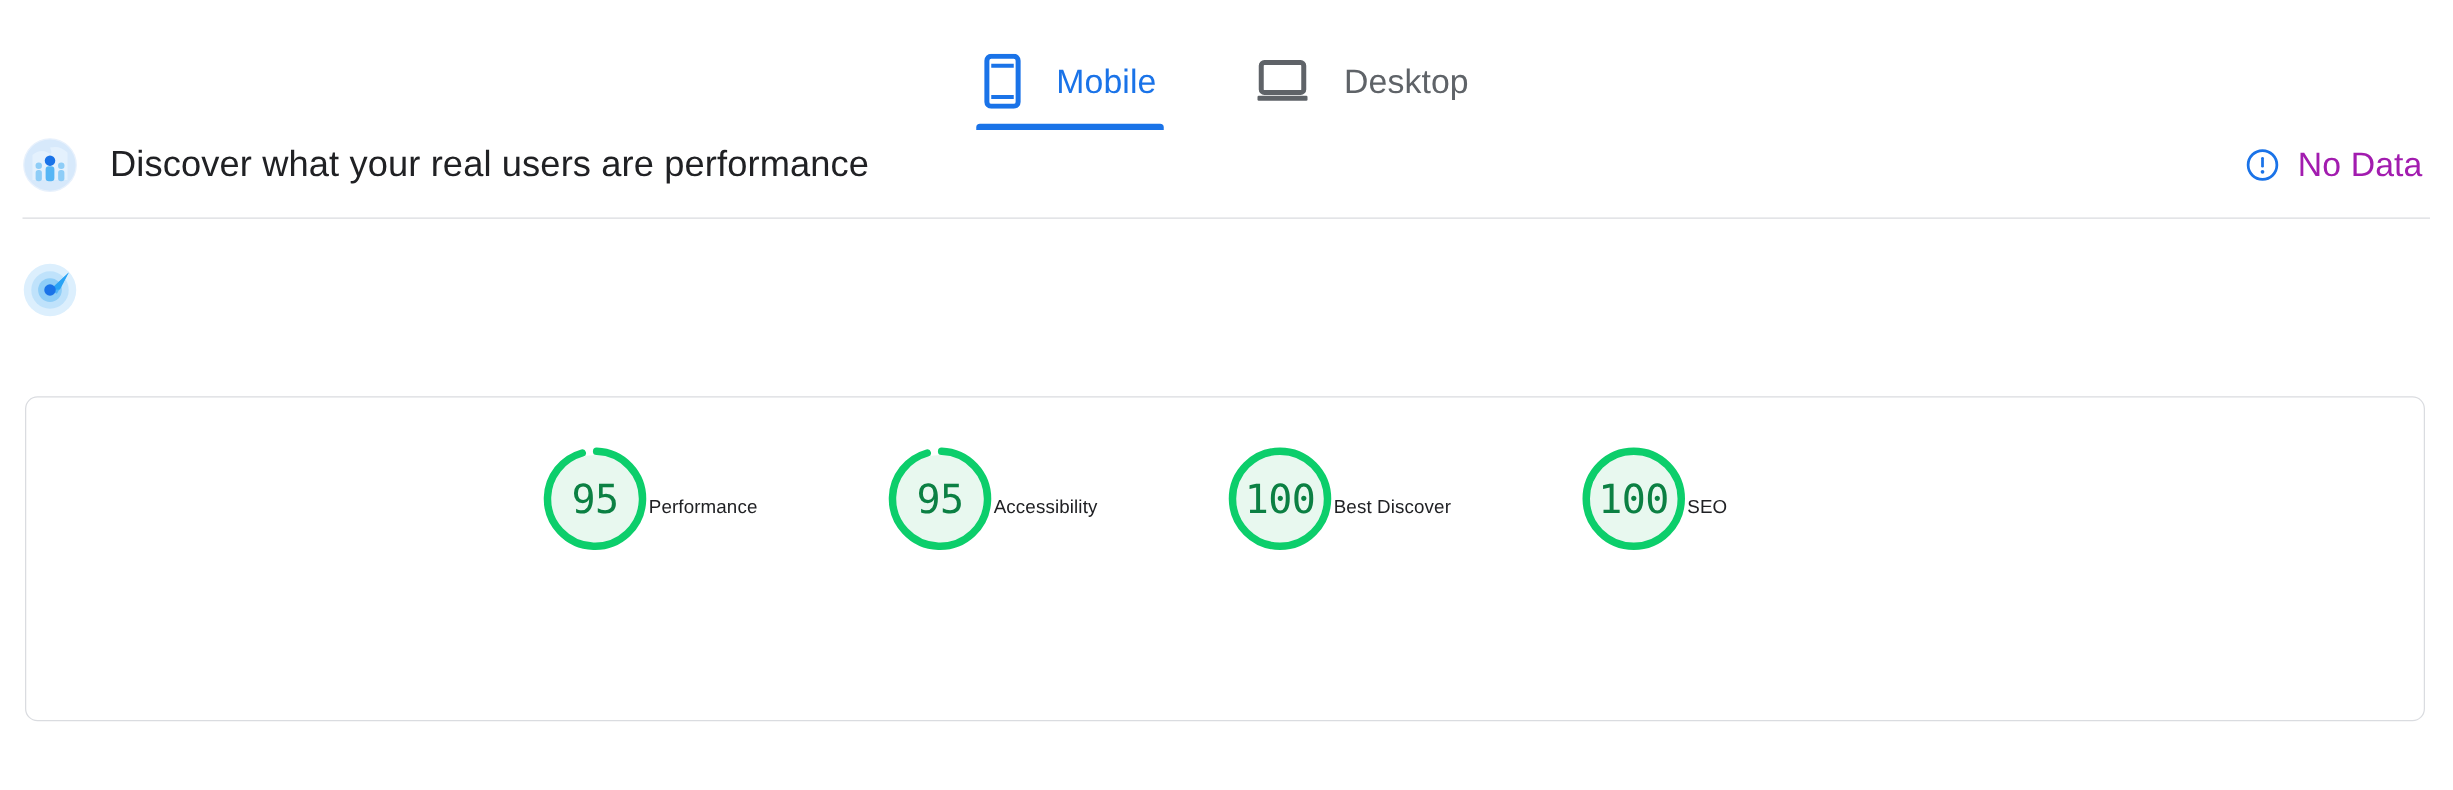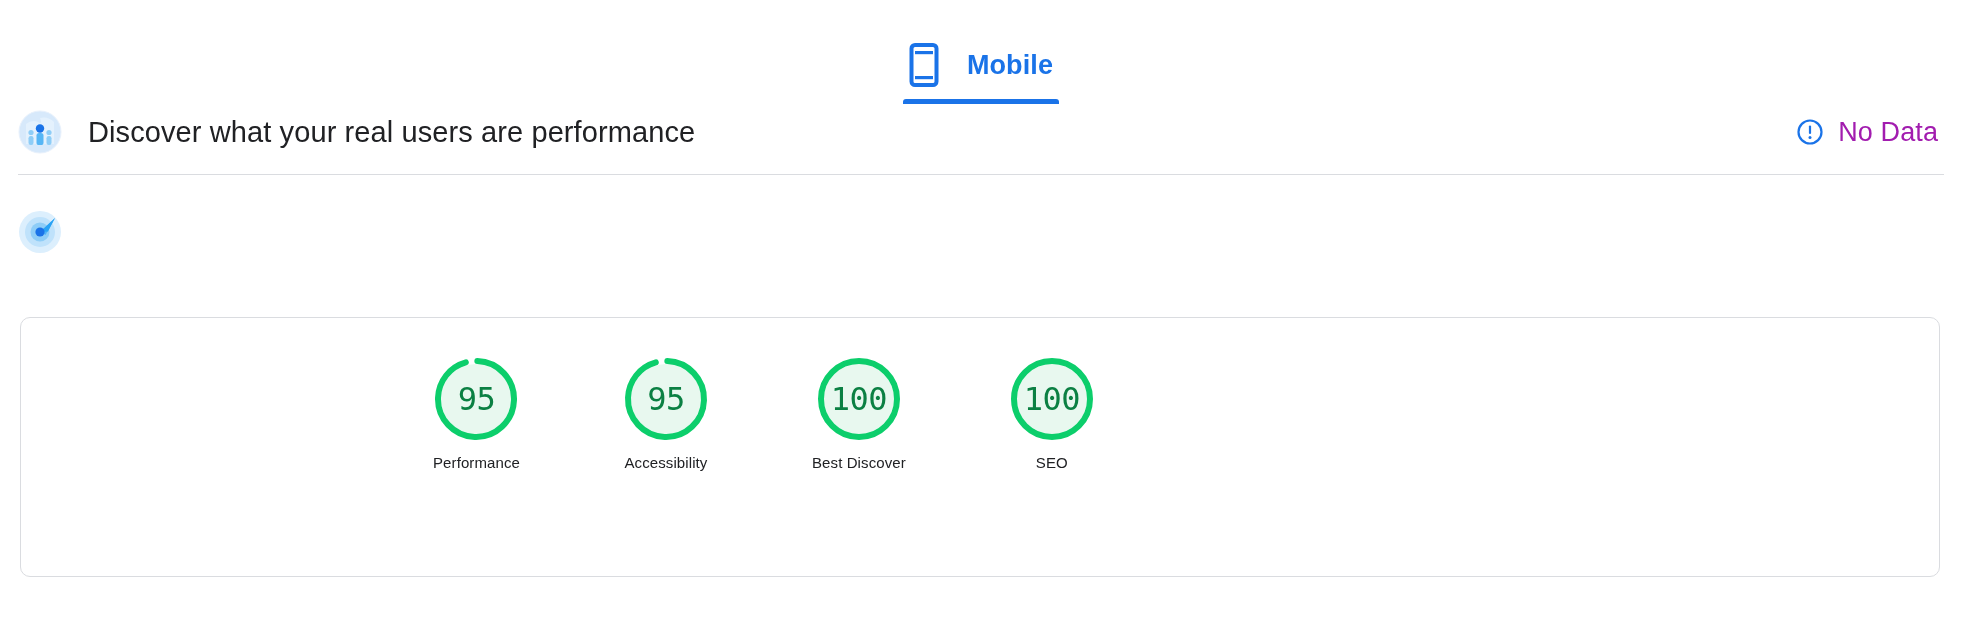--- a/index.html
+++ b/index.html
@@ -29,21 +29,20 @@
   }
   .tab {
     display: flex;
     align-items: center;
     gap: 28px;
     padding: 8px 26px 0 26px;
     position: relative;
     cursor: pointer;
     height: 86px;
     box-sizing: border-box;
-    font-weight: bold;
   }
   .tab-icon {
     display: block;
     flex: 0 0 auto;
     line-height: 0;
   }
   .tab-label {
     font-size: 27px;
     letter-spacing: 0.1px;
     line-height: 1;
@@ -120,21 +119,21 @@
   }
   .gauges {
     display: flex;
     align-items: flex-start;
     padding-top: 38px;
     padding-left: 412px;
     gap: 103px;
   }
   .gauge-cell {
     display: flex;
-    flex-direction: column;
+    flex-direction: row;
     align-items: center;
     cursor: pointer;
     text-align: center;
   }
   .gauge-ring {
     position: relative;
     width: 86px;
     height: 86px;
     line-height: 0;
   }
@@ -169,20 +168,29 @@
       <svg width="30" height="44" viewBox="0 0 30 44">
         <rect x="2.5" y="2" width="25" height="40" rx="3.5" ry="3.5" fill="none" stroke="#1a73e8" stroke-width="4"></rect>
         <rect x="6" y="8" width="18" height="3.2" fill="#1a73e8"></rect>
         <rect x="6" y="33" width="18" height="3.2" fill="#1a73e8"></rect>
       </svg>
     </span>
     <span class="tab-label">Mobile</span>
     <span class="tab-underline"></span>
   </div>
 
+  <div class="tab tab-desktop">
+    <span class="tab-icon">
+      <svg width="42" height="36" viewBox="0 0 42 36">
+        <rect x="4" y="3" width="34" height="24" rx="2.5" ry="2.5" fill="none" stroke="#5f6368" stroke-width="4"></rect>
+        <rect x="1" y="29.5" width="40" height="4" rx="1" fill="#5f6368"></rect>
+      </svg>
+    </span>
+    <span class="tab-label">Desktop</span>
+  </div>
 
 </div>
 
 <div class="section-row">
 
   <span class="section-icon">
     <svg width="44" height="44" viewBox="0 0 44 44">
       <circle cx="22" cy="22" r="21" fill="#d7e9fb"></circle>
       <path d="M8 14 Q14 9 20 12 Q25 15 22 8 Q30 6 36 12 L36 34 L8 34 Z" fill="#e4f1fd"></path>
       <circle cx="22" cy="22" r="21" fill="none" stroke="#e8f1fc" stroke-width="1"></circle>

